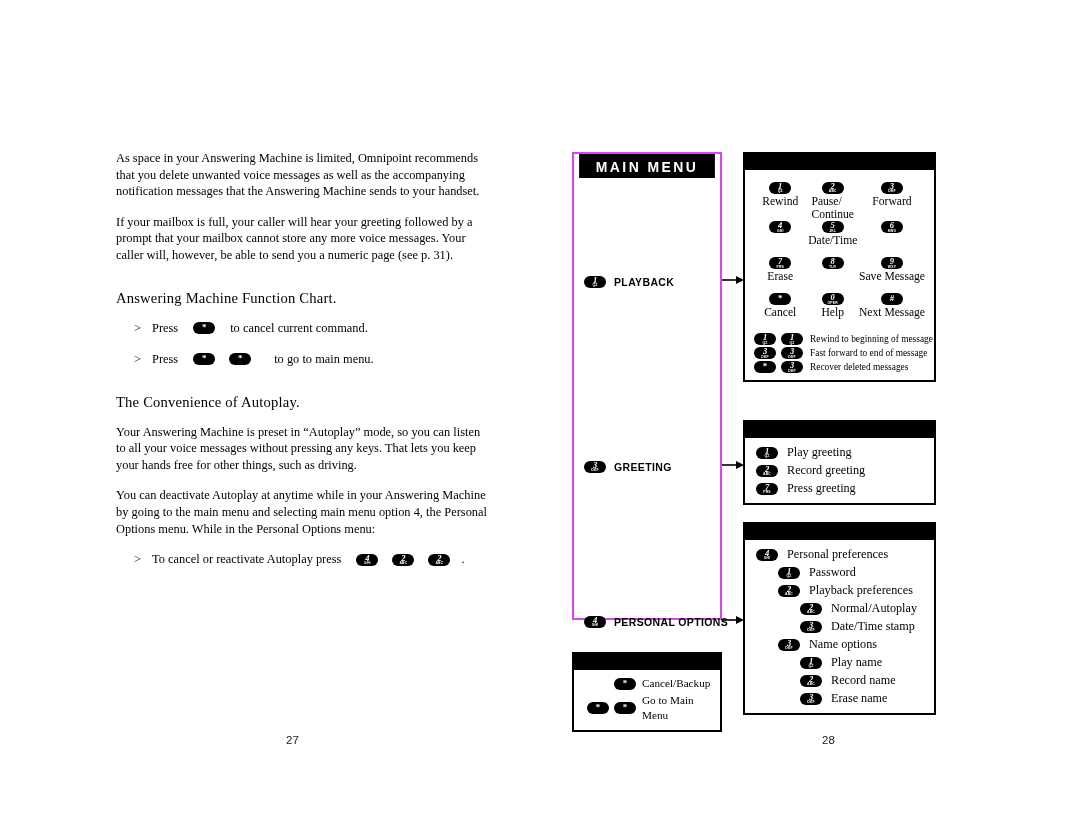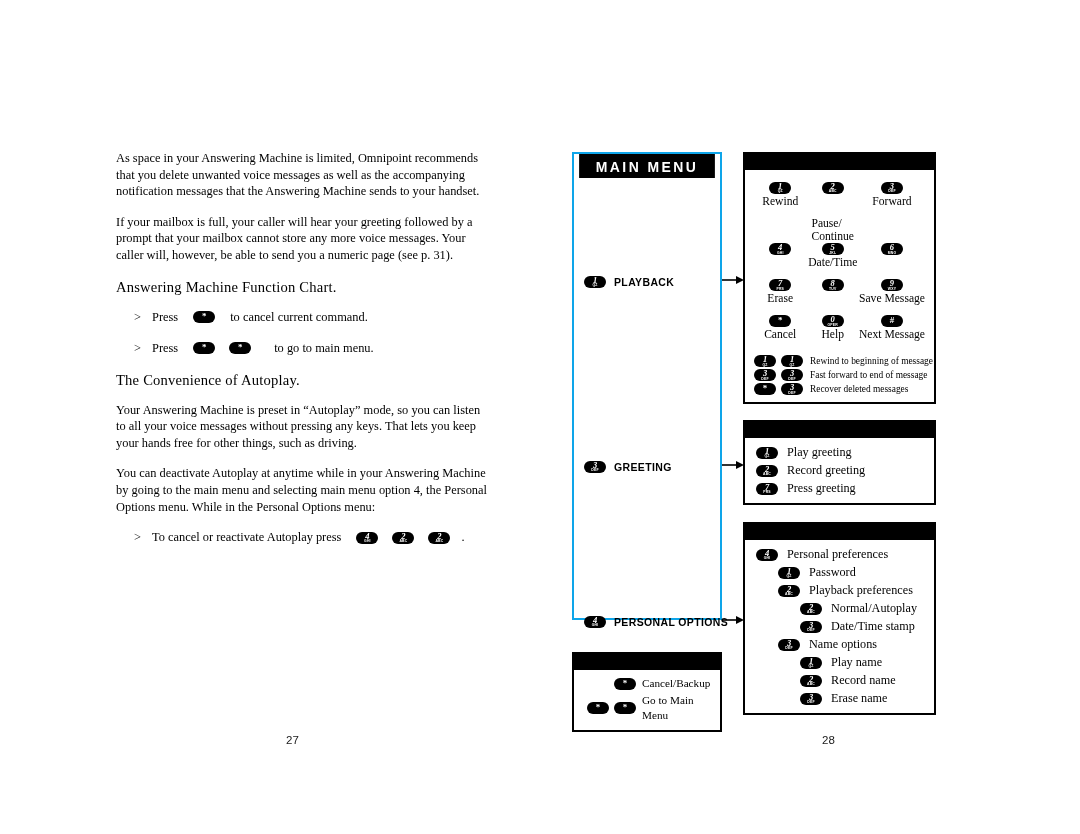--- a/index.html
+++ b/index.html
@@ -68,21 +68,21 @@
   }
   .para {
     font-size: 12.4px;
     line-height: 16.6px;
     margin: 0 0 14px 0;
     text-align: left;
   }
   .heading {
     font-size: 14.6px;
     line-height: 19px;
-    margin: 14px 0 12px 0;
+    margin: 25px 0 12px 0;
     font-weight: normal;
     letter-spacing: .2px;
   }
   .bullet {
     display: flex;
     align-items: baseline;
     font-size: 12.4px;
     line-height: 17px;
     margin: 0 0 14px 0;
     padding-left: 18px;
@@ -120,21 +120,21 @@
     height: 580px;
   }
 
   
   #main-menu-box {
     position: absolute;
     left: 0;
     top: 0;
     width: 150px;
     height: 468px;
-    border: 2px solid #0ea5e9;
+    border: 2px solid #d946ef;
     box-sizing: border-box;
     background: #fff;
   }
   #main-menu-title {
     height: 24px;
     background: #000;
     color: #fff;
     font-family: "Liberation Sans", sans-serif;
     font-weight: bold;
     font-size: 15px;
@@ -241,21 +241,21 @@
     align-items: center;
     min-height: 36px;
   }
   .kp-cell .key { margin-bottom: 1px; }
   .kp-cap {
     font-size: 11.6px;
     line-height: 13.2px;
     text-align: left;
     white-space: nowrap;
   }
-  .kp-cap.two { white-space: normal; margin-top: 22px; }
+  .kp-cap.two { white-space: normal; }
 
   .combo-list {
     padding: 4px 0 0 2px;
   }
   .combo-row {
     display: flex;
     align-items: center;
     margin-bottom: 2px;
   }
   .combo-row:last-child { margin-bottom: 0; }

